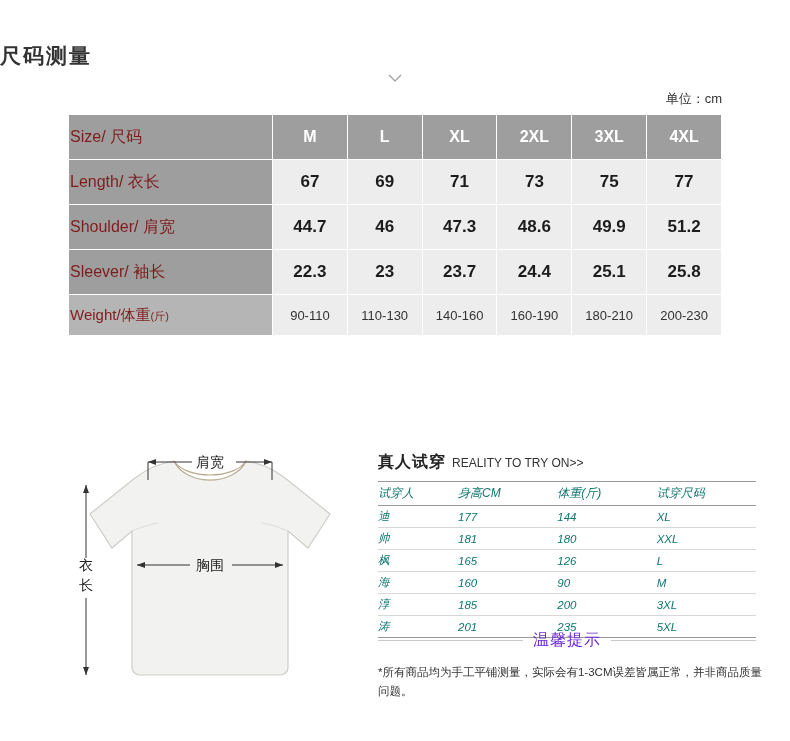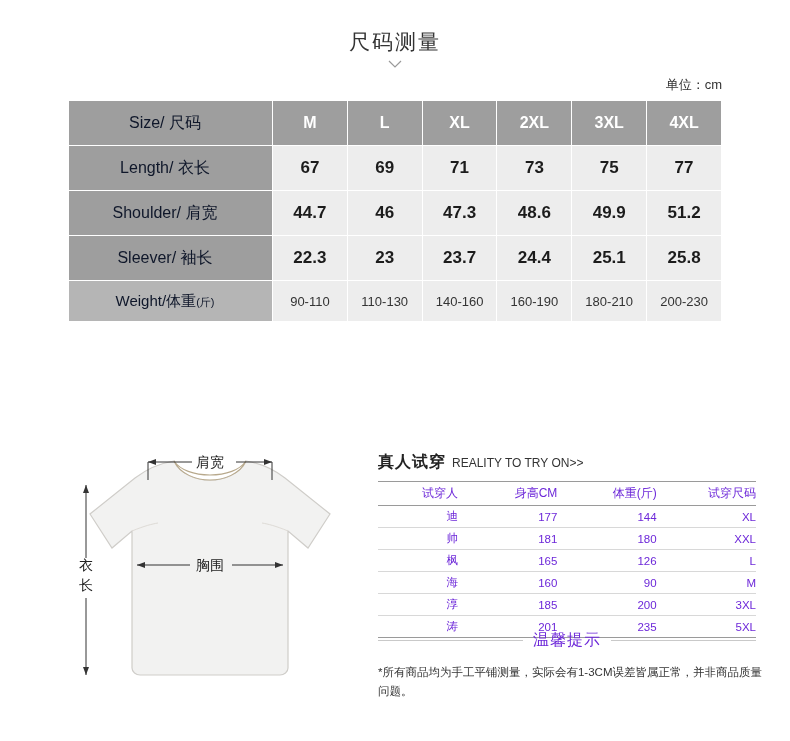--- a/index.html
+++ b/index.html
@@ -11,22 +11,22 @@
     height: 741px;
     background: #ffffff;
     font-family: "Liberation Sans", sans-serif;
     color: #2b2b2b;
     position: relative;
     overflow: hidden;
   }
 
   
   .title-block {
-    text-align: center;
-    padding-top: 28px;
+    padding-top: 42px;
+    font-weight: bold;
   }
   .main-title {
     font-size: 21px;
     color: #333;
     letter-spacing: 2px;
   }
   .title-caret {
     margin: 4px auto 0;
     width: 14px;
     height: 8px;
@@ -49,22 +49,22 @@
     border-collapse: collapse;
     table-layout: fixed;
   }
   .size-table td {
     border: 1px solid #ffffff;
     text-align: center;
     vertical-align: middle;
   }
   .size-table .rowhead {
     background: #9e9e9e;
-    color: #0f172a;
-    text-align: center;
+    color: #7f1d1d;
+    text-align: left;
     padding-right: 12px;
     font-size: 16px;
     width: 190px;
   }
   .size-table .rowhead.small-unit { font-size: 15px; }
   .size-table .rowhead .sub { font-size: 11px; }
   .size-table .cell {
     background: #ededed;
     color: #1c1c1c;
     font-size: 17px;
@@ -129,26 +129,27 @@
     color: #333;
     margin-left: 6px;
   }
   .tryon-table {
     margin-top: 8px;
     width: 378px;
     border-collapse: collapse;
     table-layout: fixed;
   }
   .tryon-table td {
-    text-align: right;
+    text-align: left;
     font-size: 11.5px;
-    color: #6d28d9;
+    color: #0f766e;
     padding: 2px 0;
     border-bottom: 1px solid #d8d8d8;
     height: 17px;
+    font-style: italic;
   }
   .tryon-table tr.thead td {
     font-size: 12px;
     border-top: 1px solid #9a9a9a;
     border-bottom: 1px solid #9a9a9a;
     padding: 3px 0;
   }
   .tryon-table tr.last td {
     border-bottom: 1px solid #9a9a9a;
   }

